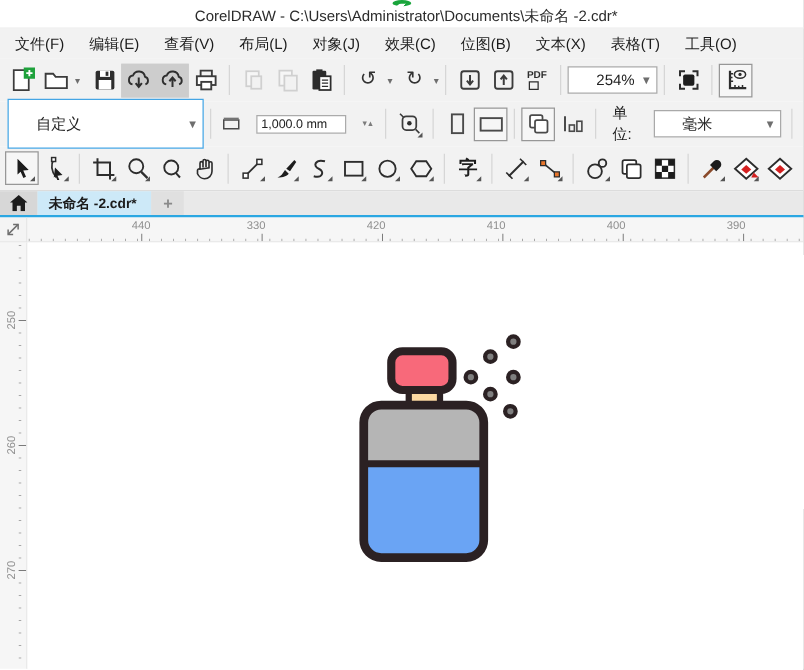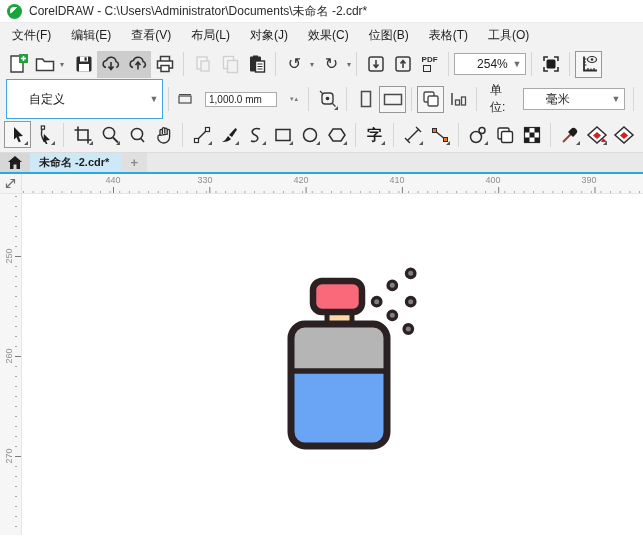--- a/index.html
+++ b/index.html
@@ -2,21 +2,21 @@
 <html><head>
 <meta charset="utf-8">
 <style>
   * { box-sizing: border-box; margin: 0; padding: 0; }
   body { font-family: "Liberation Sans", sans-serif; background:#888; }
   .app { position:relative; width:643px; height:536px; background:#fff; overflow:hidden;
          font-family:"Liberation Sans",sans-serif; }
 
   
   .titlebar { height:23px; background:#ffffff; display:flex; align-items:center; padding-left:7px;
-              border-bottom:1px solid #ececec; }
+              border-bottom:1px solid #ececec;flex-direction:column; }
   .app-logo { width:15px; height:15px; border-radius:50%; background:#19a53c; position:relative; margin-right:7px; }
   .app-logo::after { content:""; position:absolute; left:3px; top:3px; width:8px; height:8px;
                      border-radius:50% 0 50% 50%; background:linear-gradient(135deg,#fff 45%,transparent 46%); }
   .title-text { font-size:12px; color:#2b2b2b; white-space:nowrap; }
 
   
   .menubar { height:24px; background:#f2f2f2; display:flex; align-items:stretch; padding-left:2px; }
   .menu-item { font-size:12px; color:#1c1c1c; padding:0 10px; display:flex; align-items:center; cursor:default; }
 
   
@@ -99,20 +99,21 @@
   </div>
 
   <div class="menubar">
     <div class="menu-item">文件(F)</div>
     <div class="menu-item">编辑(E)</div>
     <div class="menu-item">查看(V)</div>
     <div class="menu-item">布局(L)</div>
     <div class="menu-item">对象(J)</div>
     <div class="menu-item">效果(C)</div>
     <div class="menu-item">位图(B)</div>
+    <div class="menu-item">文本(X)</div>
     <div class="menu-item">表格(T)</div>
     <div class="menu-item">工具(O)</div>
   </div>
 
   <div class="toolbar tb1">
     <div class="btn">
       <svg class="ic" width="22" height="22" viewBox="0 0 22 22">
         <path d="M4 3 h9 l3 3 v13 h-12 z" fill="#fff" stroke="#3c3c3c" stroke-width="1.4"></path>
         <rect x="12" y="1" width="9" height="9" fill="#1fa23c"></rect>
         <path d="M16.5 3 v5 M14 5.5 h5" stroke="#fff" stroke-width="1.5"></path>

